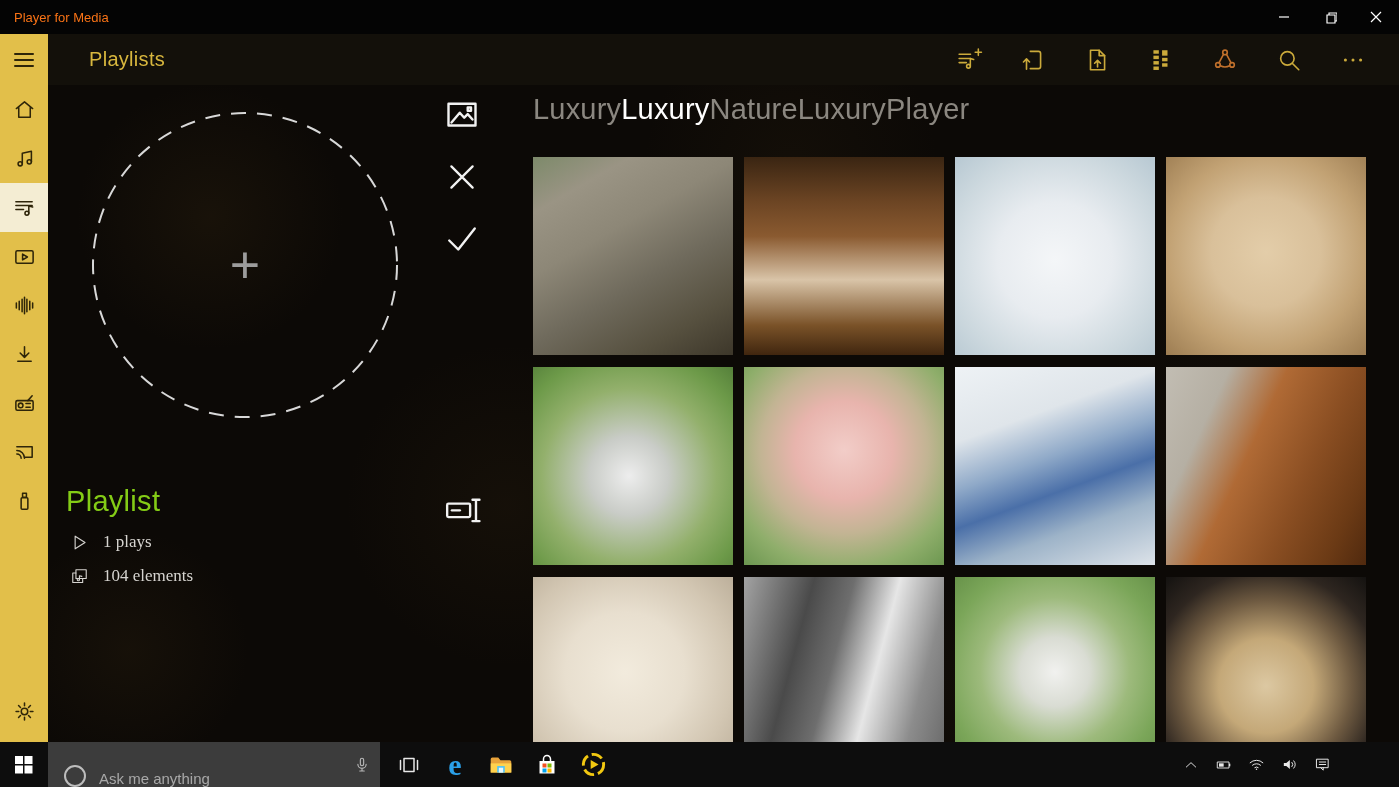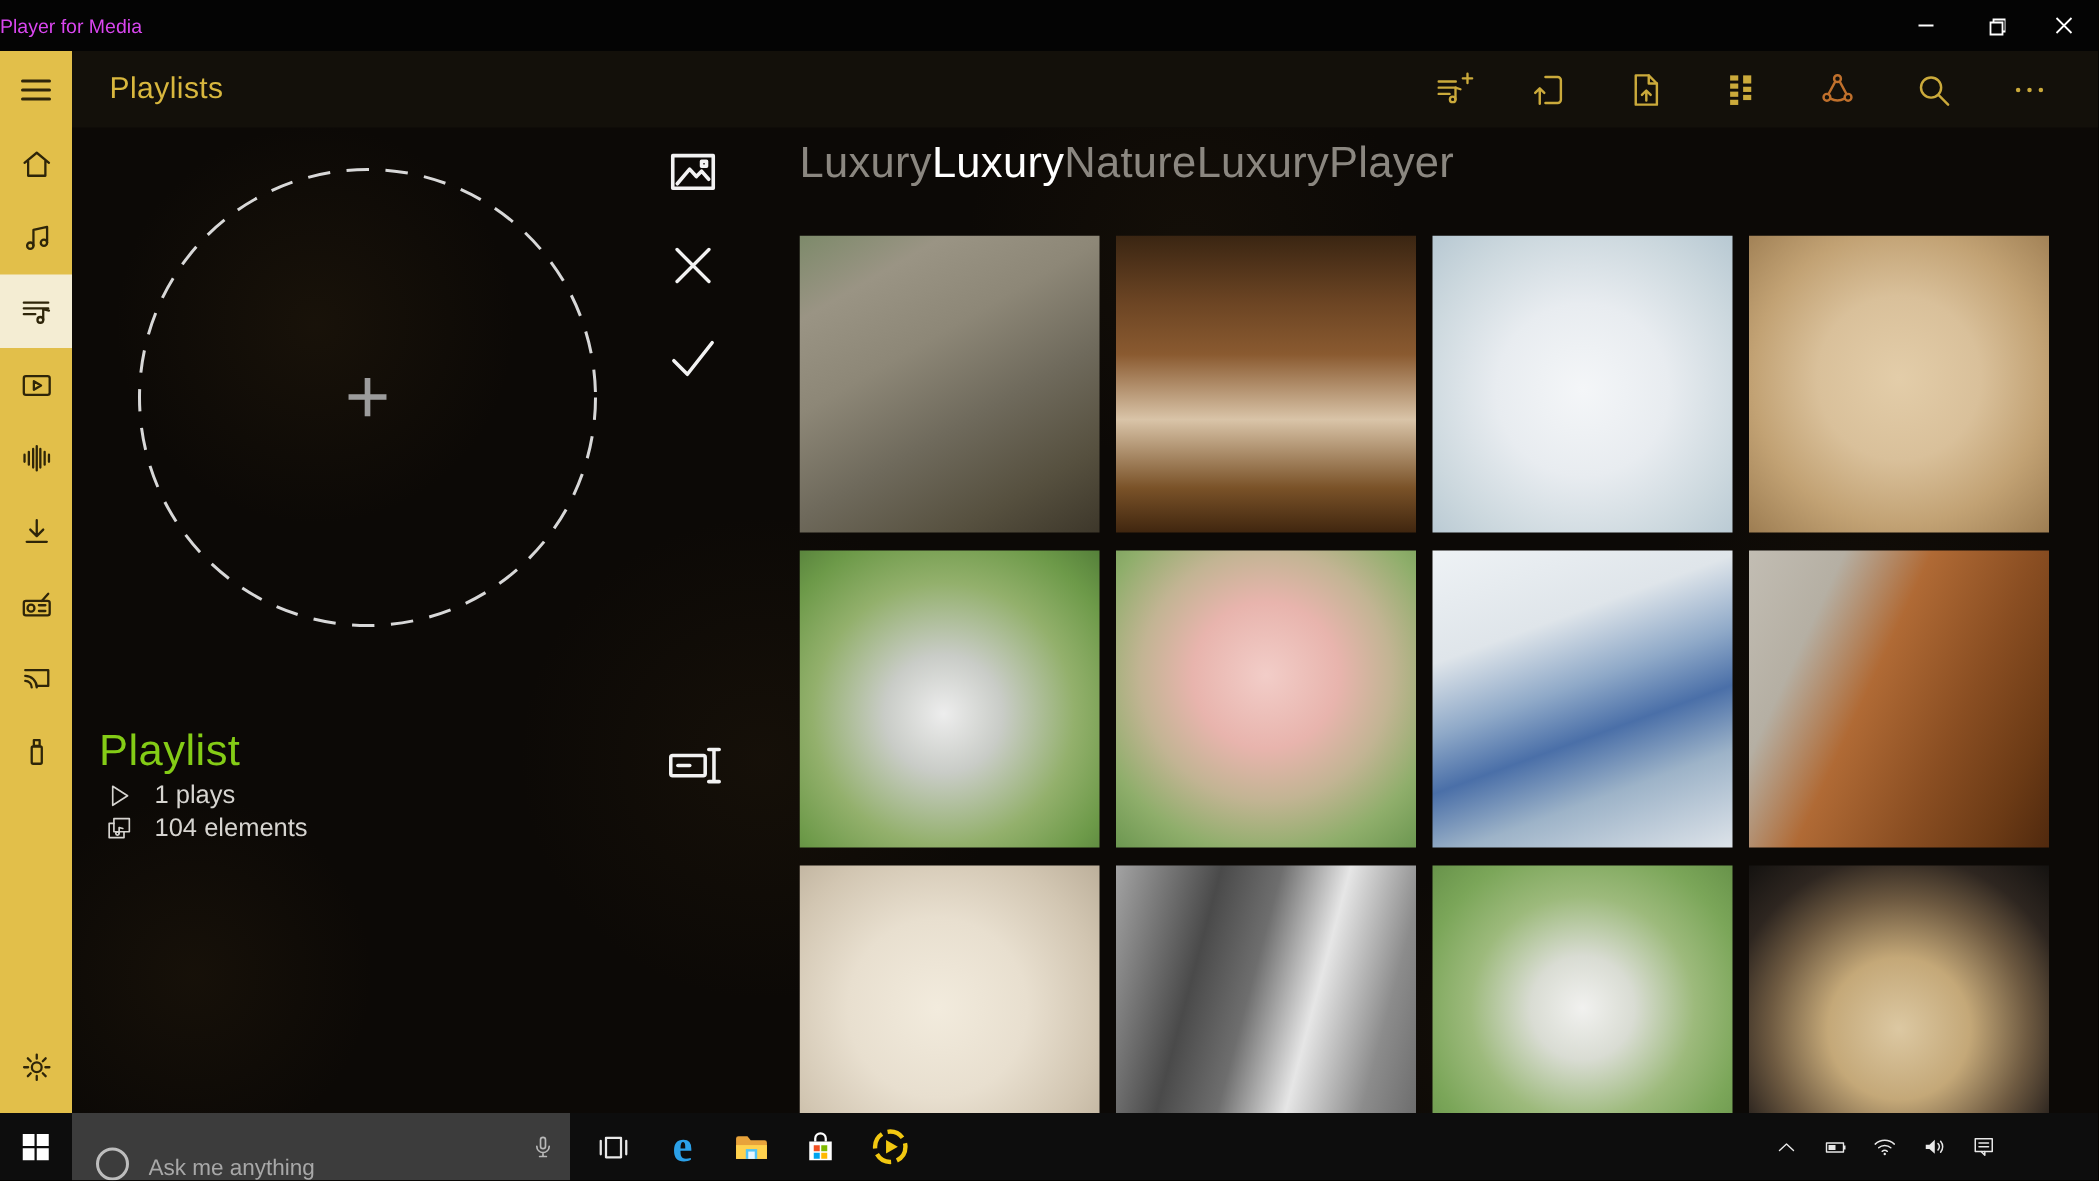--- a/index.html
+++ b/index.html
@@ -2,36 +2,36 @@
 <html><head>
 <meta charset="utf-8">
 <style>
   * { margin:0; padding:0; box-sizing:border-box; }
   html,body { width:1399px; height:787px; overflow:hidden; background:#000; }
   body { font-family:"Liberation Sans", sans-serif; }
   .stage { position:relative; width:1399px; height:787px; background:#0c0906; overflow:hidden; }
 
   
   .titlebar { position:absolute; left:0; top:0; width:1399px; height:34px; background:#040404; z-index:40; display:flex; align-items:center; }
-  .titlebar .apptitle { color:#d946ef; font-size:13px; margin-left:0; }
+  .titlebar .apptitle { color:#f97316; font-size:13px; margin-left:14px; }
   .wincontrols { position:absolute; right:0; top:0; height:34px; display:flex; }
   .winbtn { width:46px; height:34px; display:flex; align-items:center; justify-content:center; cursor:pointer; }
   .winbtn svg { stroke:#ffffff; stroke-width:1.2; fill:none; }
 
   
   .sidebar { position:absolute; left:0; top:34px; width:48px; height:708px; background:#e2bf4a; z-index:30; display:flex; flex-direction:column; }
   .sb-item { width:48px; height:49px; display:flex; align-items:center; justify-content:center; cursor:pointer; flex:0 0 auto; }
   .sb-hamburger { height:51px; }
   .sb-item.selected { background:#f4edd3; }
   .sb-item svg { stroke:#2e2509; stroke-width:1.6; fill:none; stroke-linecap:round; stroke-linejoin:round; }
   .sb-spacer { flex:1 1 auto; }
   .sb-settings { margin-bottom:6px; }
 
   
-  .appbar { position:absolute; left:48px; top:34px; width:1351px; height:51px; background:#13100a; z-index:20; display:flex; align-items:center; }
+  .appbar { position:absolute; left:48px; top:34px; width:1351px; height:51px; background:#13100a; z-index:20; display:flex; align-items:center;padding-left:16px; }
   .appbar .pagetitle { color:#d8b73e; font-size:20px; font-weight:400; margin-left:25px; letter-spacing:0.3px; }
   .cmdbar { position:absolute; right:14px; top:0; height:51px; display:flex; align-items:center; }
   .cmdbtn { width:64px; height:51px; display:flex; align-items:center; justify-content:center; cursor:pointer; }
   .cmdbtn svg { stroke:#cbaa3b; stroke-width:1.5; fill:none; stroke-linecap:round; stroke-linejoin:round; }
   .cmdbtn.orange svg { stroke:#c0702c; }
   .cmdbtn .dotfill { fill:#cbaa3b; stroke:none; }
 
   
   .content { position:absolute; left:48px; top:85px; width:1351px; height:657px; background:#0c0906; overflow:hidden; }
   .content::before { content:""; position:absolute; inset:0;
@@ -49,21 +49,21 @@
   .cover-plus { position:absolute; left:42px; top:25px; width:310px; height:310px; display:flex; align-items:center; justify-content:center; color:#9c9c9c; font-size:52px; font-weight:200; pointer-events:none; }
 
   
   .edit-actions { position:absolute; left:396px; top:12px; width:36px; display:flex; flex-direction:column; align-items:center; }
   .edit-btn { width:36px; height:36px; margin-bottom:26px; display:flex; align-items:center; justify-content:center; cursor:pointer; }
   .edit-btn svg { stroke:#f2f2f2; stroke-width:1.6; fill:none; stroke-linecap:round; stroke-linejoin:round; }
 
   
   .pl-meta { position:absolute; left:18px; top:400px; width:420px; }
   .pl-title { color:#84cc16; font-size:29px; font-weight:300; letter-spacing:0.3px; }
-  .pl-row { display:flex; align-items:center; margin-top:2px; }
+  .pl-row { display:flex; align-items:center; margin-top:14px;font-family:Liberation Serif, serif; }
   .pl-row svg { stroke:#d6d4d0; stroke-width:1.4; fill:none; stroke-linecap:round; stroke-linejoin:round; margin-left:4px; }
   .pl-row .pl-label { color:#d6d4d0; font-size:17px; margin-left:14px; font-weight:300; }
   .rename-btn { position:absolute; left:396px; top:406px; width:38px; height:38px; display:flex; align-items:center; justify-content:center; cursor:pointer; }
   .rename-btn svg { stroke:#f2f2f2; stroke-width:1.5; fill:none; stroke-linecap:round; stroke-linejoin:round; }
 
   
   .tabs { position:absolute; left:485px; top:8px; display:flex; }
   .tab { font-size:29px; font-weight:300; color:#8b8780; cursor:pointer; letter-spacing:0.2px; }
   .tab.active { color:#ffffff; font-weight:400; }
 

